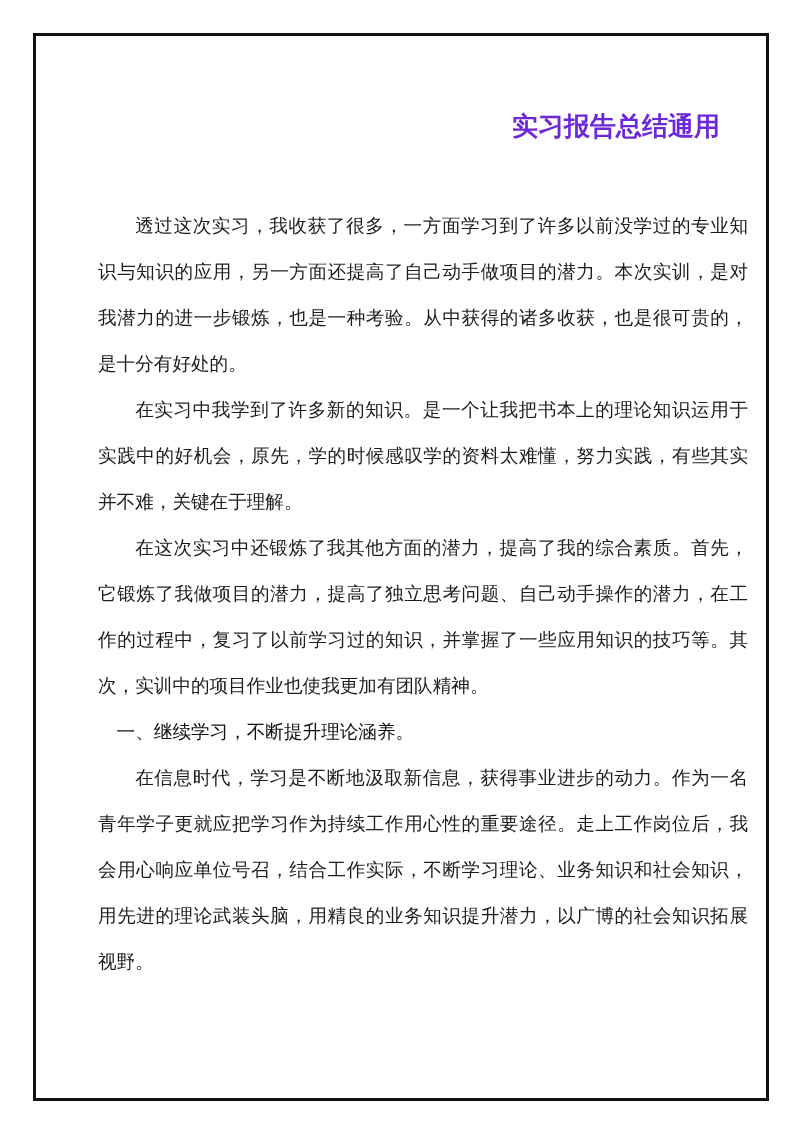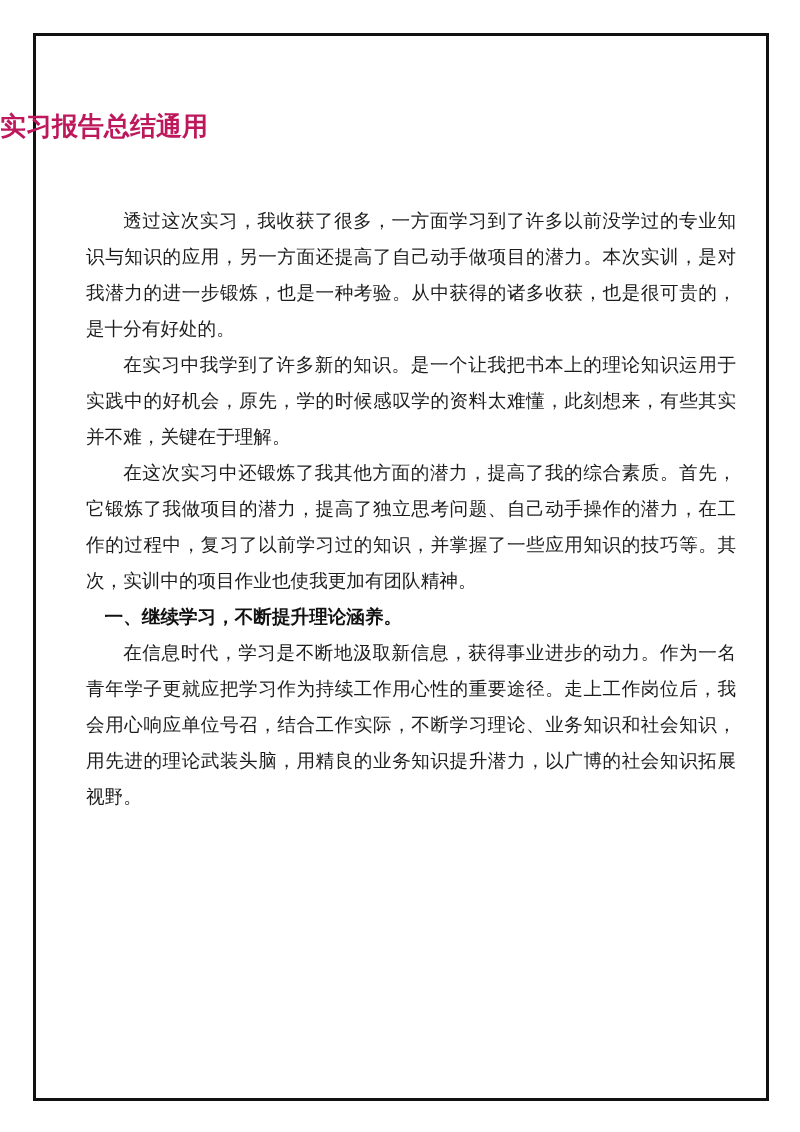--- a/index.html
+++ b/index.html
@@ -22,55 +22,55 @@
       width: 730px;
       height: 1062px;
       border: 3px solid #111111;
       box-sizing: content-box;
     }
     .doc-title {
       position: absolute;
       left: 0;
       top: 94px;
       width: 720px;
-      text-align: left;
+      text-align: right;
       font-size: 26px;
       font-weight: bold;
       letter-spacing: 0px;
-      color: #be185d;
+      color: #6d28d9;
       line-height: 30px;
     }
     .doc-body {
       position: absolute;
-      left: 86px;
+      left: 98px;
       top: 203px;
       width: 650px;
       font-size: 18.6px;
-      line-height: 36px;
+      line-height: 46px;
       color: #1c1c1c;
       text-align: justify;
       text-justify: inter-character;
     }
     .para {
       margin: 0;
       text-indent: 2em;
     }
     .heading {
       margin: 0;
       text-indent: 1em;
-      font-weight: bold;
+      font-weight: normal;
       color: #111111;
     }
   </style>
 </head>
 <body>
 
 <div class="page-frame"></div>
 
 <h1 class="doc-title">实习报告总结通用</h1>
 
 <div class="doc-body">
   <p class="para">透过这次实习，我收获了很多，一方面学习到了许多以前没学过的专业知识与知识的应用，另一方面还提高了自己动手做项目的潜力。本次实训，是对我潜力的进一步锻炼，也是一种考验。从中获得的诸多收获，也是很可贵的，是十分有好处的。</p>
-  <p class="para">在实习中我学到了许多新的知识。是一个让我把书本上的理论知识运用于实践中的好机会，原先，学的时候感叹学的资料太难懂，此刻想来，有些其实并不难，关键在于理解。</p>
+  <p class="para">在实习中我学到了许多新的知识。是一个让我把书本上的理论知识运用于实践中的好机会，原先，学的时候感叹学的资料太难懂，努力实践，有些其实并不难，关键在于理解。</p>
   <p class="para">在这次实习中还锻炼了我其他方面的潜力，提高了我的综合素质。首先，它锻炼了我做项目的潜力，提高了独立思考问题、自己动手操作的潜力，在工作的过程中，复习了以前学习过的知识，并掌握了一些应用知识的技巧等。其次，实训中的项目作业也使我更加有团队精神。</p>
   <p class="heading">一、继续学习，不断提升理论涵养。</p>
   <p class="para">在信息时代，学习是不断地汲取新信息，获得事业进步的动力。作为一名青年学子更就应把学习作为持续工作用心性的重要途径。走上工作岗位后，我会用心响应单位号召，结合工作实际，不断学习理论、业务知识和社会知识，用先进的理论武装头脑，用精良的业务知识提升潜力，以广博的社会知识拓展视野。</p>
 </div>
 
 </body></html>

